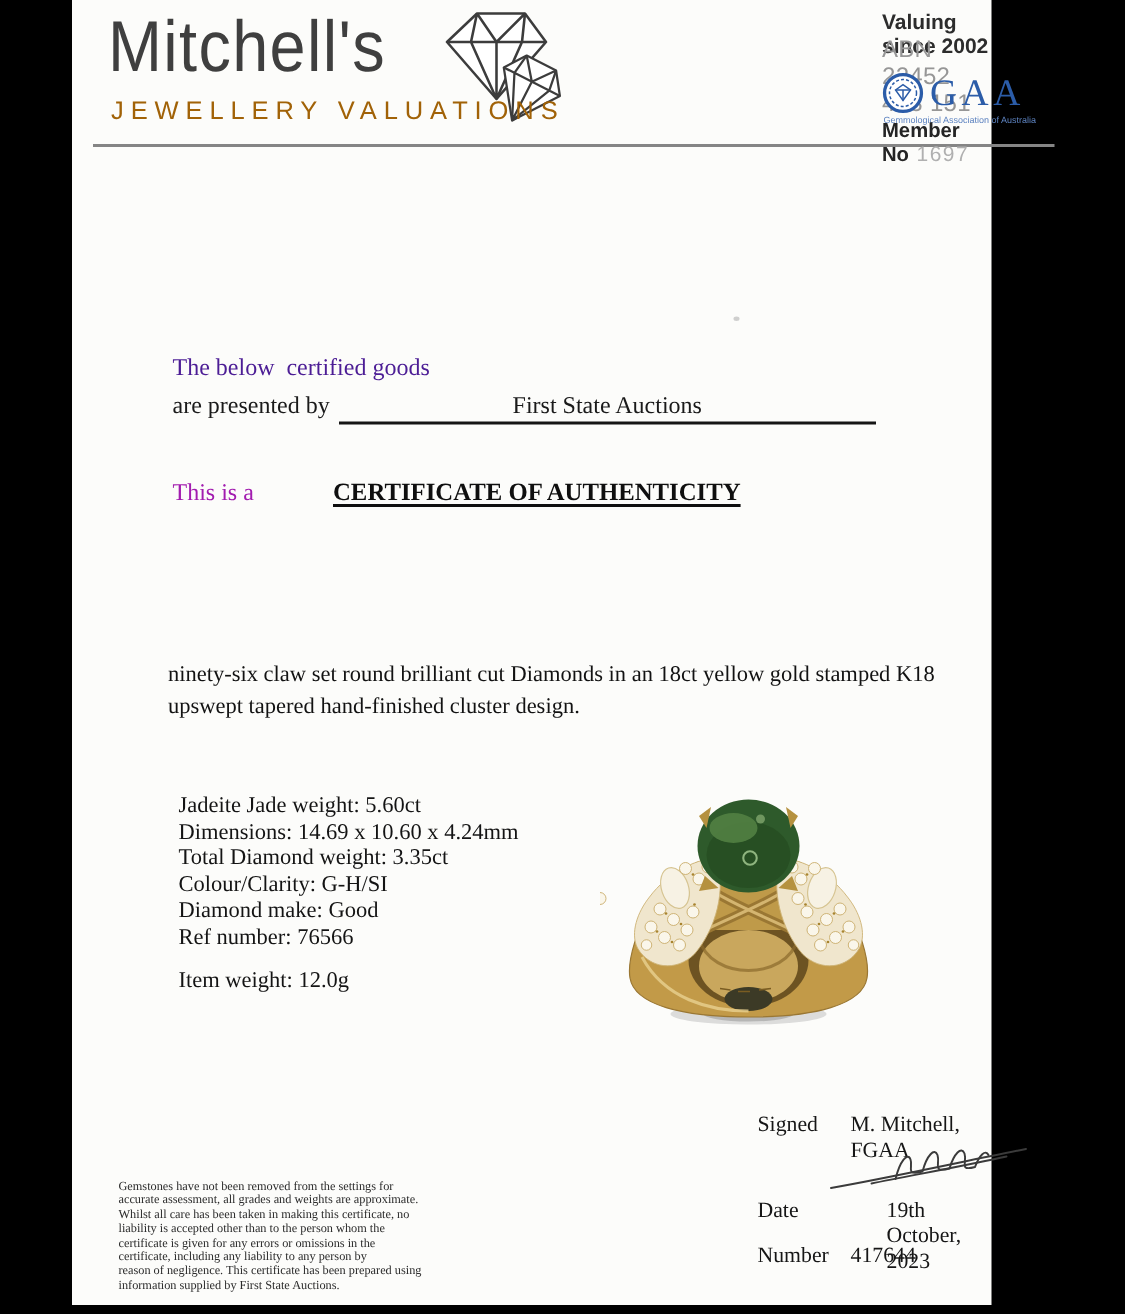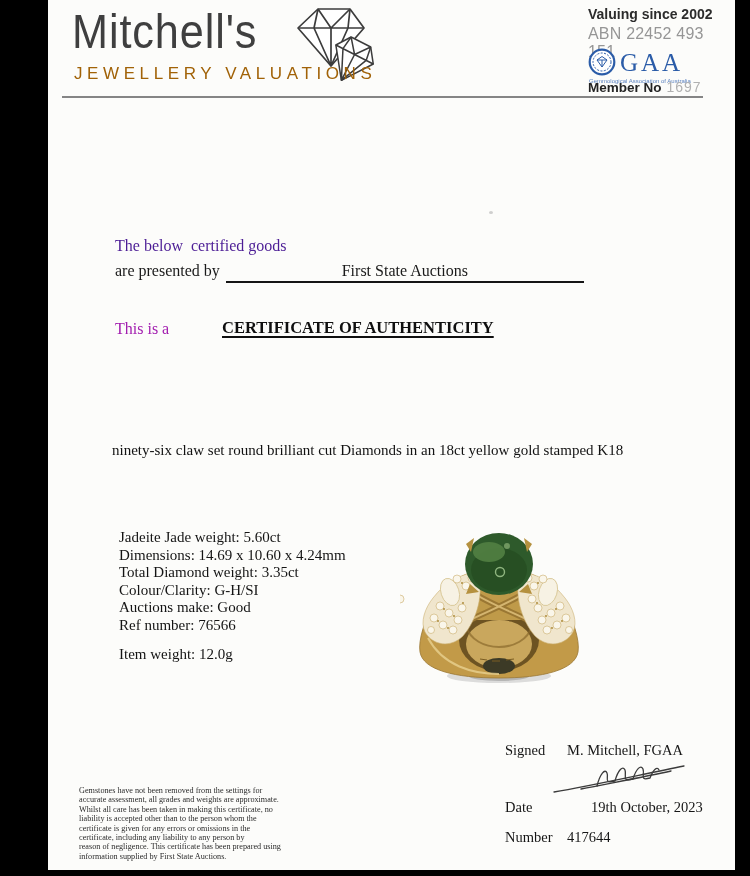--- a/index.html
+++ b/index.html
@@ -3,21 +3,21 @@
 <meta charset="utf-8">
 <style>
   html,body{margin:0;padding:0;}
   body{
     width:750px;height:876px;position:relative;
     background:#000;
     font-family:"Liberation Serif", serif;
     overflow:hidden;
   }
   .page{
-    position:absolute;left:48px;top:0;width:687px;height:870px;
+    position:absolute;left:48px;top:0;width:613px;height:870px;
     background:#fcfcfa;
     text-decoration:underline;
   }
   .abs{position:absolute;}
   .nowrap{white-space:nowrap;}
 
   
   .brand{
     left:24px;top:4px;
     font-family:"Liberation Sans", sans-serif;
@@ -145,28 +145,29 @@
     <span>are presented by</span><span class="presenter-line">First State Auctions</span>
   </div>
 
   <div class="abs this-is-a">This is a</div>
   <div class="abs cert-title">CERTIFICATE OF AUTHENTICITY</div>
 
   <div class="abs speck"></div>
 
   <div class="abs description">
     <div class="nowrap">ninety-six claw set round brilliant cut Diamonds in an 18ct yellow gold stamped K18</div>
+    <div class="nowrap">upswept tapered hand-finished cluster design.</div>
   </div>
 
   <div class="abs specs">
     <div class="nowrap">Jadeite Jade weight: 5.60ct</div>
     <div class="nowrap">Dimensions: 14.69 x 10.60 x 4.24mm</div>
     <div class="nowrap">Total Diamond weight: 3.35ct</div>
     <div class="nowrap">Colour/Clarity: G-H/SI</div>
-    <div class="nowrap">Auctions make: Good</div>
+    <div class="nowrap">Diamond make: Good</div>
     <div class="nowrap">Ref number: 76566</div>
   </div>
   <div class="abs item-weight">Item weight: 12.0g</div>
 
   <svg class="abs ring-photo" width="200" height="180" viewBox="0 0 200 180">
 
     <ellipse cx="99" cy="168" rx="52" ry="7" fill="#bcbcbc" opacity="0.5"></ellipse>
     <ellipse cx="99" cy="168" rx="30" ry="5" fill="#8f8f8f" opacity="0.5"></ellipse>
 
     <path d="M36,92 C25,110 18,132 20,144 C23,162 55,170 99,170 C143,170 175,162 178,144 C180,132 173,110 162,92 C150,74 135,66 123,64 L75,64 C63,66 48,74 36,92 Z" fill="#c29a48" stroke="#9a7733" stroke-width="0.8"></path>

